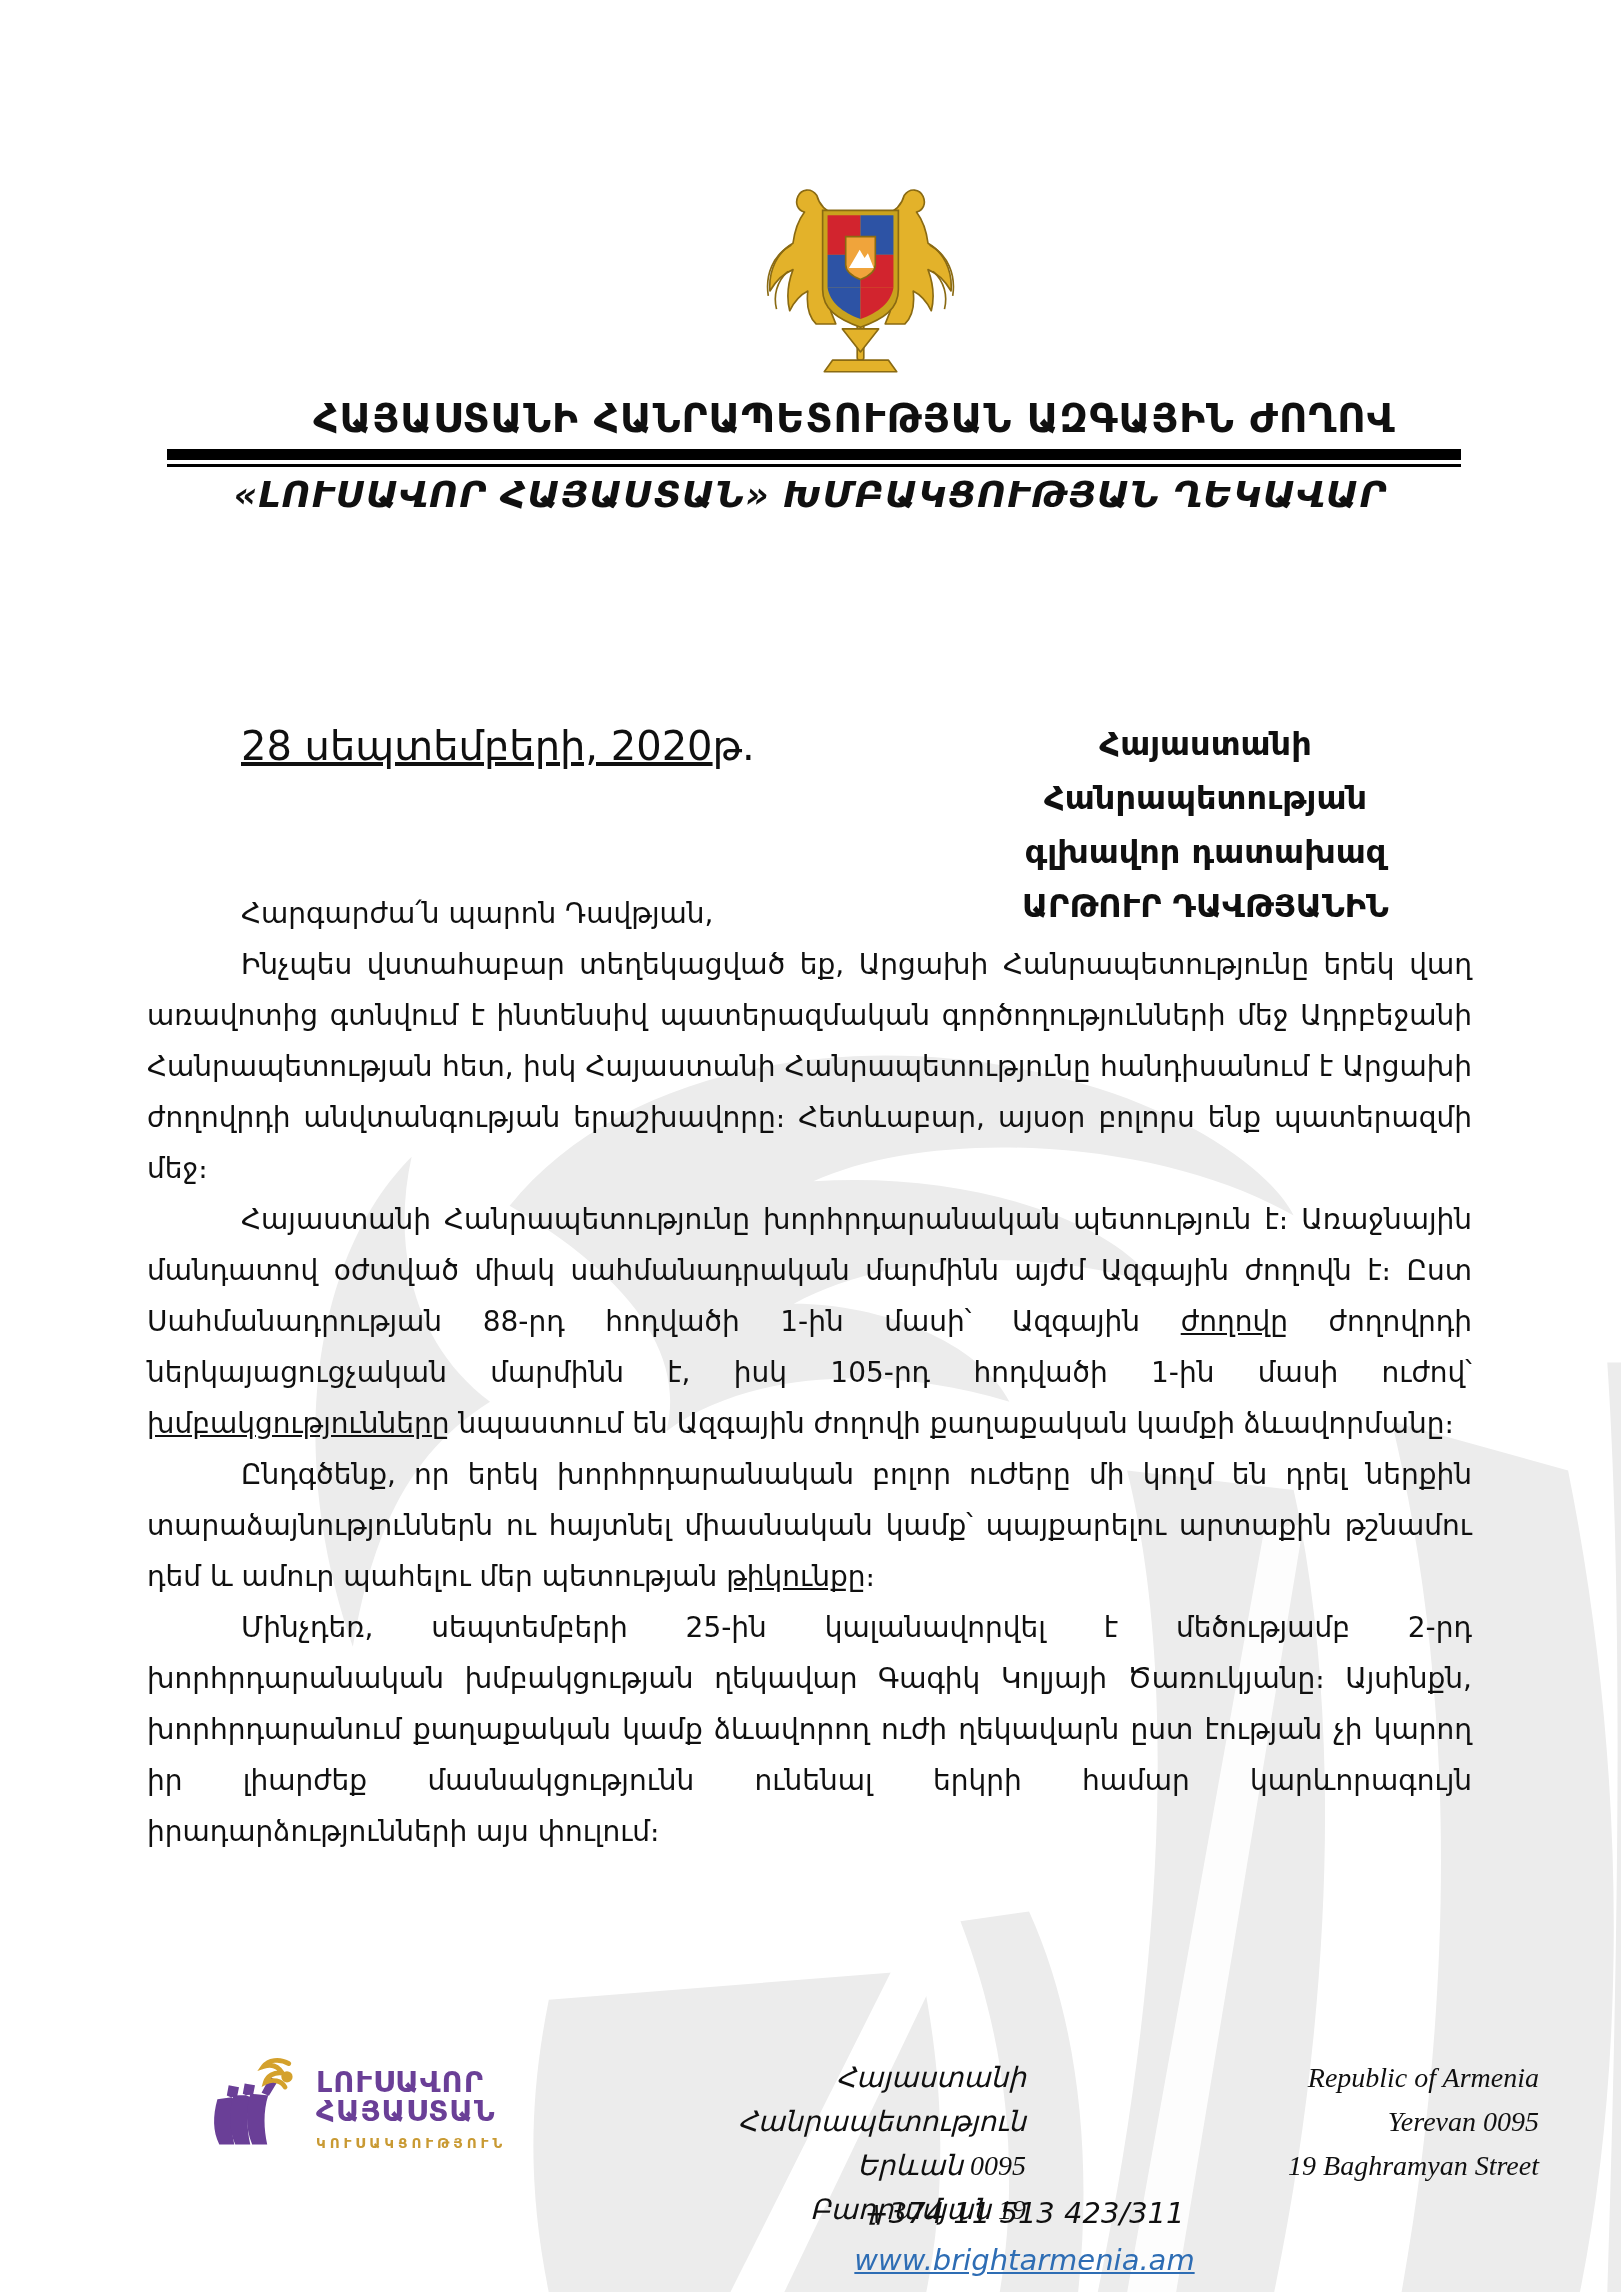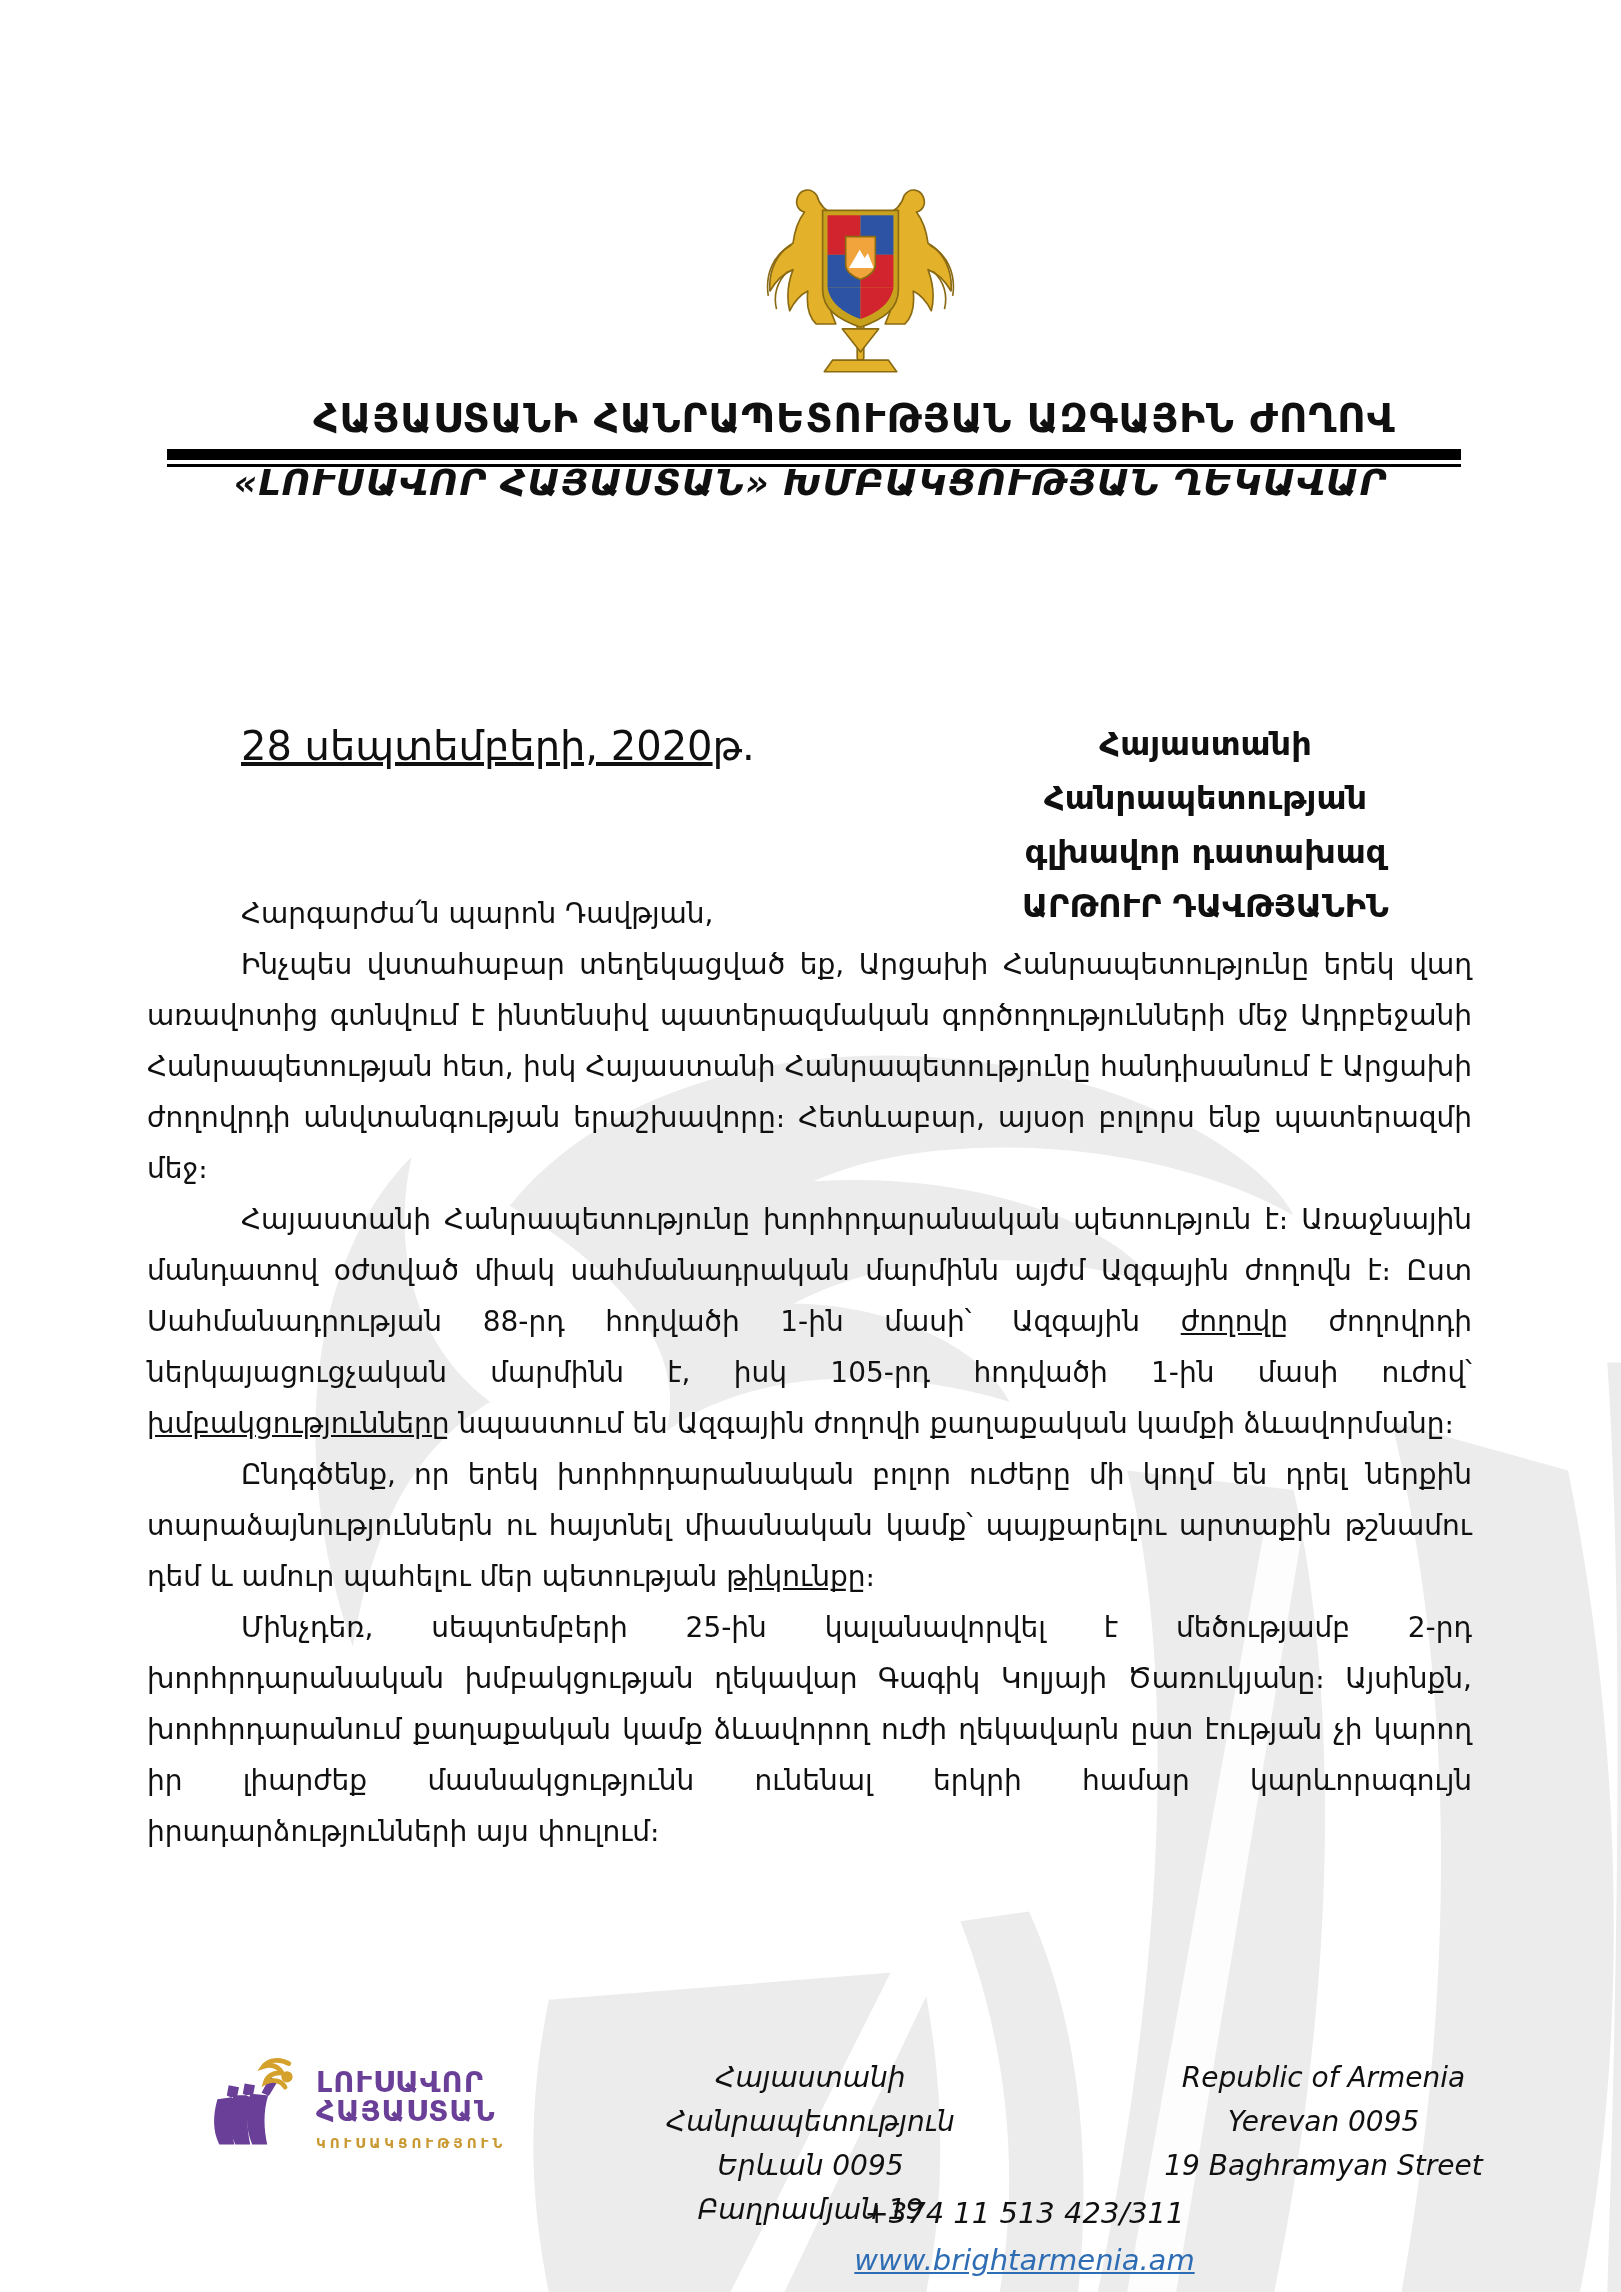--- a/index.html
+++ b/index.html
@@ -21,21 +21,21 @@
 
   
   .header-line1{
     left:0;top:396px;width:100%;text-align:center;
     font-size:39px;font-weight:bold;letter-spacing:1px;padding-left:44px;
   }
   .rule{left:167px;top:449px;width:1294px;}
   .rule-thick{height:10.8px;background:#000;}
   .rule-thin{height:2.9px;background:#000;margin-top:3.9px;}
   .header-line2{
-    left:0;top:462px;width:100%;text-align:center;
+    left:0;top:474px;width:100%;text-align:center;
     font-size:36px;font-weight:bold;font-style:italic;letter-spacing:1px;
   }
 
   
   .date-line{left:241px;top:723px;font-size:40px;}
   .date-underlined{text-decoration:underline;}
   .addressee{
     left:941px;top:717px;width:529px;text-align:center;
     font-size:32px;font-weight:bold;line-height:54px;
   }
@@ -52,21 +52,21 @@
   
   .logo-block{left:208px;top:2054px;width:274px;height:108px;display:flex;align-items:flex-start;}
   .logo-figures{width:94px;height:102px;flex:0 0 auto;}
   .logo-text{margin-left:14px;margin-top:13.7px;line-height:29px;}
   .logo-line1,.logo-line2{
     color:#6A3F97;font-weight:bold;font-size:29px;letter-spacing:1px;
   }
   .logo-line3{
     color:#C99A33;font-size:13.7px;font-weight:bold;letter-spacing:3.9px;margin-top:2.9px;text-align:right;
   }
-  .addr{width:431px;text-align:center;font-style:italic;font-size:28px;line-height:44px;}
+  .addr{width:431px;text-align:right;font-style:italic;font-size:28px;line-height:44px;font-family:Liberation Serif, serif;}
   .addr-hy{left:595px;top:2056px;}
   .addr-en{left:1108px;top:2056px;}
   .phone-line{left:809px;top:2196px;width:431px;text-align:center;font-style:italic;font-size:29px;}
   .site-line{left:809px;top:2243px;width:431px;text-align:center;font-style:italic;font-size:29px;}
   .site-line a{color:#2E6DB4;text-decoration:underline;cursor:pointer;margin-top:46px;}
 </style>
 </head>
 <body>
 
 <div class="page">

